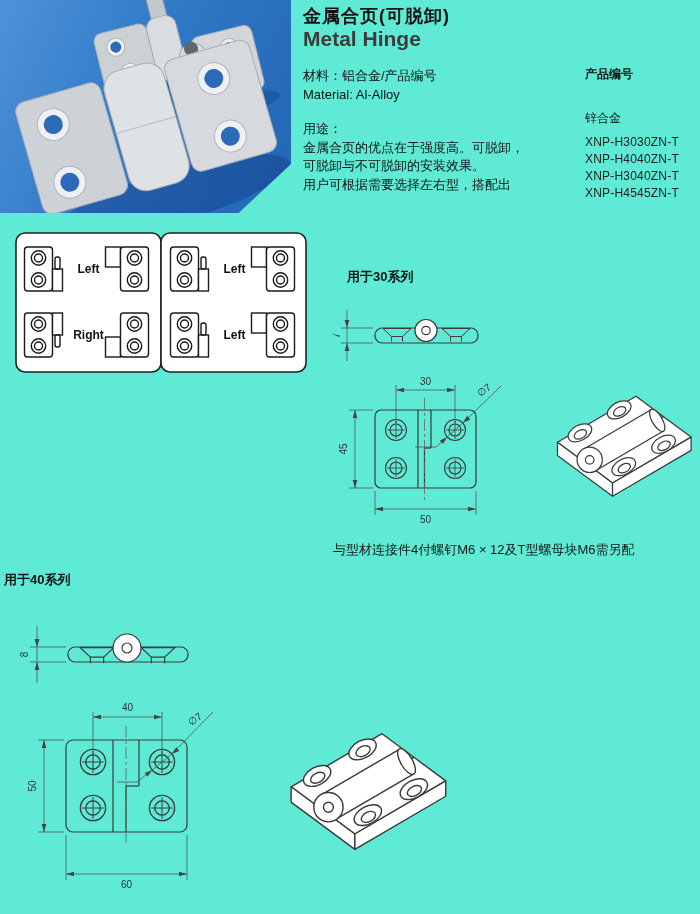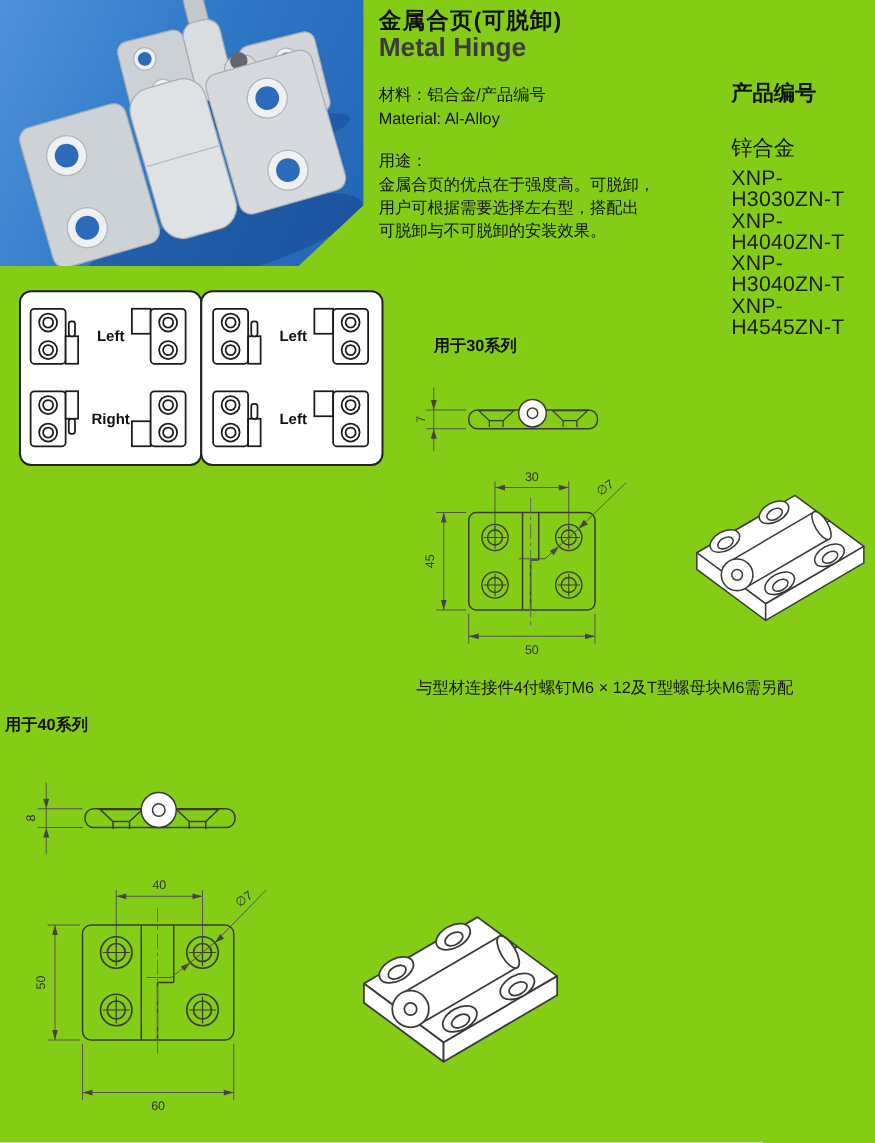--- a/index.html
+++ b/index.html
@@ -1,28 +1,28 @@
 <!DOCTYPE html>
 <html><head>
 <meta charset="utf-8">
 <style>
   html,body{margin:0;padding:0;background:#fff;}
-  .page{position:relative;width:700px;height:914px;background:#84cc16;overflow:hidden;
+  .page{position:relative;width:700px;height:914px;background:#5eead4;overflow:hidden;
         font-family:"Liberation Sans","DejaVu Sans",sans-serif;color:#111;}
   .abs{position:absolute;}
   
   .photo{left:0;top:0;width:291px;height:213px;
          background:linear-gradient(115deg,#4e93d9 0%,#2e78c6 48%,#2265b5 100%);
          clip-path:polygon(0 0,100% 0,100% 77%,82% 100%,0 100%);}
   
   .title-cn{left:303px;top:4px;font-size:18px;font-weight:bold;letter-spacing:1px;}
   .title-en{left:303px;top:27px;font-size:21px;font-weight:bold;color:#3c3c3c;}
   .mat{left:303px;top:66px;font-size:13px;line-height:19px;}
   .usage{left:303px;top:120px;font-size:13px;line-height:18.5px;}
-  .codes{left:585px;top:66px;font-size:17px;line-height:17px;}
+  .codes{left:585px;top:66px;font-size:12px;line-height:17px;}
   .codes .hd{font-weight:bold;margin-bottom:27px;}
   .codes .grp-name{margin-bottom:7px;}
   .codes .grp{margin-bottom:21px;}
   .codes .code{letter-spacing:0.2px;color:#1c1c1c;}
   .sec-hd{font-size:13px;font-weight:bold;}
   .note{font-size:13px;color:#151515;}
   
   svg text.dim{font-size:10px;fill:#333;font-family:"Liberation Sans","DejaVu Sans",sans-serif;}
   svg text.olabel{font-size:12px;font-weight:bold;fill:#111;font-family:"Liberation Sans","DejaVu Sans",sans-serif;}
   .thin{stroke:#555;stroke-width:0.8;fill:none;}
@@ -135,22 +135,22 @@
   <div class="abs title-en">Metal Hinge</div>
 
   <div class="abs mat">
     <div>材料：铝合金/产品编号</div>
     <div>Material: Al-Alloy</div>
   </div>
 
   <div class="abs usage">
     <div>用途：</div>
     <div>金属合页的优点在于强度高。可脱卸，</div>
+    <div>可脱卸与不可脱卸的安装效果。</div>
     <div>用户可根据需要选择左右型，搭配出</div>
-    <div>可脱卸与不可脱卸的安装效果。</div>
   </div>
 
   <div class="abs codes">
     <div class="hd">产品编号</div>
     <div class="grp">
       <div class="grp-name">锌合金</div>
       <div class="code">XNP-H3030ZN-T</div>
       <div class="code">XNP-H4040ZN-T</div>
       <div class="code">XNP-H3040ZN-T</div>
       <div class="code">XNP-H4545ZN-T</div>

